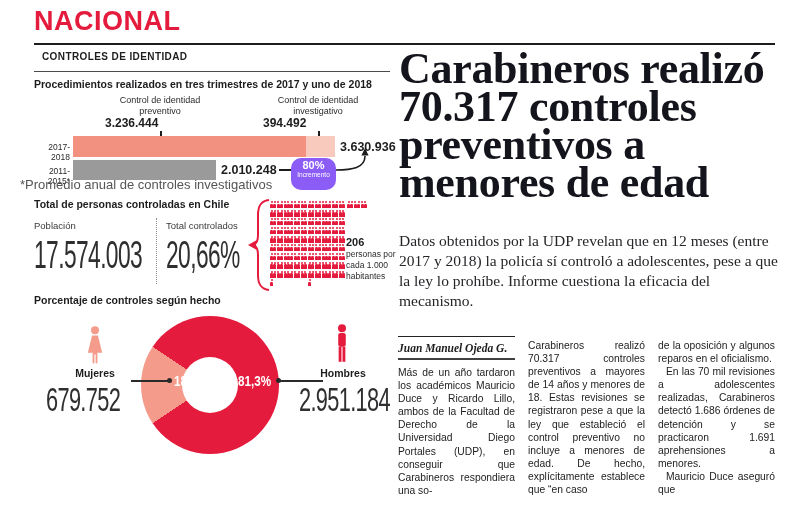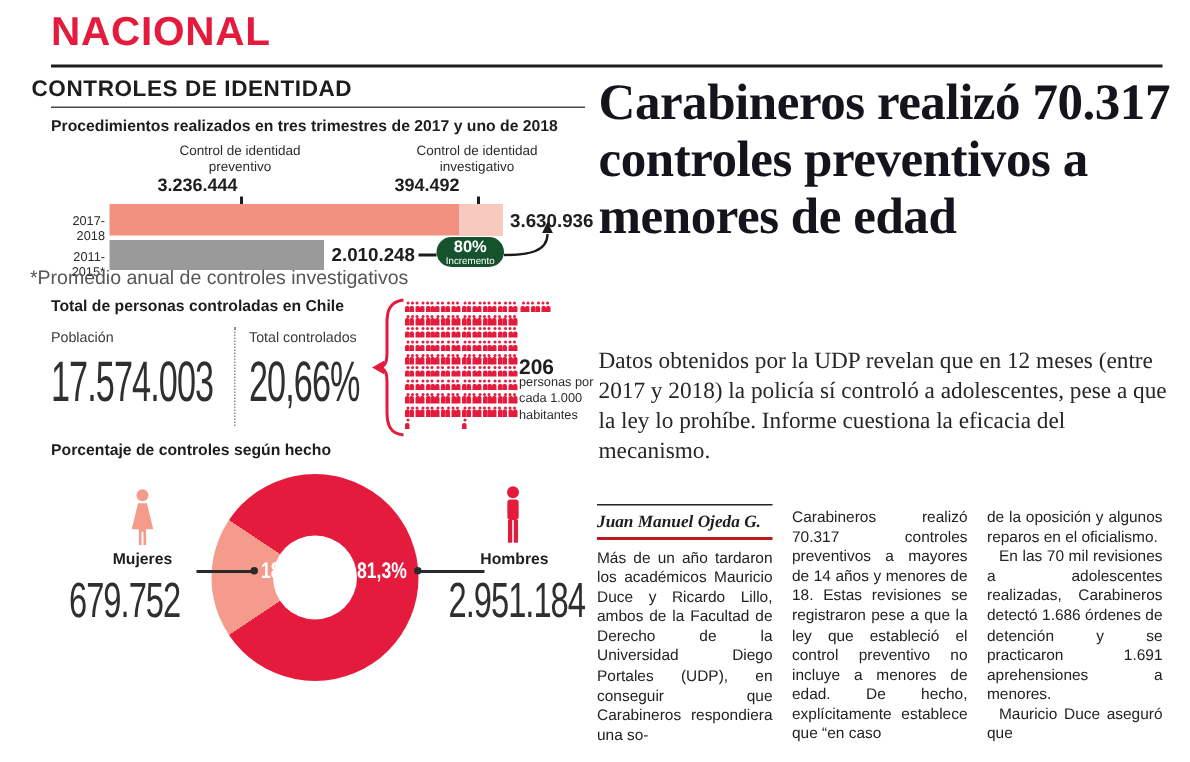--- a/index.html
+++ b/index.html
@@ -13,21 +13,21 @@
   }
   *{box-sizing:border-box;margin:0;padding:0}
   html,body{background:#fff}
   body{width:793px;height:508px;font-family:"Liberation Sans",sans-serif;color:var(--ink);overflow:hidden}
   .page{position:relative;width:793px;height:508px;background:#fff}
   .abs{position:absolute}
 
   
   .section-title{left:34px;top:6px;font-size:27px;font-weight:800;letter-spacing:.5px;color:var(--red)}
   .rule-top{left:34px;top:43px;width:741px;height:2px;background:var(--ink)}
-  .kicker{left:21px;top:51px;font-size:15px;font-weight:800;letter-spacing:.4px}
+  .kicker{left:42px;top:51px;font-size:10px;font-weight:800;letter-spacing:.4px}
   .rule-kicker{left:34px;top:71px;width:356px;height:1px;background:#4a4a4a}
   .chart-title{left:34px;top:78px;font-size:10.5px;font-weight:800}
 
   
   .ann{width:110px;text-align:center;font-size:9px;line-height:10.5px;color:#2b2b2b}
   .ann-prev{left:105px;top:95px}
   .ann-inv{left:263px;top:95px}
   .ann-val{width:110px;text-align:left;font-size:12px;font-weight:800}
   .ann-val-prev{left:105px;top:116px}
   .ann-val-inv{left:263px;top:116px}
@@ -39,21 +39,21 @@
   .lbl-2018{left:34px;top:142px}
   .lbl-2015{left:34px;top:166px}
   .bar{height:21px}
   .bar-2018{left:73px;top:136px;width:262px;background:var(--salmon)}
   .bar-seg-light{position:absolute;right:0;top:0;width:29px;height:21px;background:var(--salmon-light)}
   .bar-2015{left:73px;top:160px;width:143px;height:20px;background:var(--graybar)}
   .bar-total{font-size:12.5px;font-weight:800}
   .total-2018{left:340px;top:140px}
   .total-2015{left:221px;top:163px}
   .lead-line{left:279px;top:169px;width:12px;height:1.5px;background:var(--ink)}
-  .badge{left:291px;top:158px;width:45px;height:20px;background:#14532d;border-radius:10px;color:#fff;text-align:center;padding-top:2px}
+  .badge{left:291px;top:158px;width:45px;height:32px;background:#8b5cf6;border-radius:10px;color:#fff;text-align:center;padding-top:2px}
   .badge .pct{font-size:11px;font-weight:800;line-height:11px}
   .badge .cap{font-size:6.5px;line-height:8px}
   .arrow80{left:334px;top:147px}
   .footnote{left:20px;top:177px;font-size:13px;color:#555}
 
   
   .totals-title{left:34px;top:198px;font-size:10.5px;font-weight:800}
   .small-label{font-size:9.5px;color:#3a3a3a}
   .pop-label{left:34px;top:220px}
   .ctrl-label{left:166px;top:220px}
@@ -62,21 +62,21 @@
   .ctrl-value{left:166px;top:234px}
   .dot-divider{left:156px;top:218px;height:66px;border-left:1px dotted #8f8f8f}
   .brace{left:248px;top:198px}
   .picto-block{width:39px;display:flex;flex-wrap:wrap}
   .picto-a{left:270px;top:201px}
   .picto-b{left:308px;top:201px}
   .picto-c{left:347px;top:201px;width:26px}
   .pi{display:inline-block;width:3px;height:7px;margin:0 .4px 1.7px 0;position:relative}
   .pi::before{content:"";position:absolute;top:0;left:.5px;width:2px;height:2px;border-radius:50%;background:var(--red)}
   .pi::after{content:"";position:absolute;top:2.5px;left:0;width:3px;height:4.5px;border-radius:1.2px 1.2px 0 0;background:var(--red)}
-  .picto-num{left:346px;top:236px;font-size:14px;font-weight:800}
+  .picto-num{left:346px;top:236px;font-size:11px;font-weight:800}
   .picto-text{left:346px;top:249px;font-size:8.5px;line-height:11px;color:#2b2b2b}
 
   
   .donut-title{left:34px;top:294px;font-size:10.5px;font-weight:800}
   .donut{left:141px;top:316px;width:138px;height:138px;border-radius:50%;
     background:conic-gradient(var(--red) 0deg 236.3deg,var(--donut-salmon) 236.3deg 303.7deg,var(--red) 303.7deg 360deg)}
   .donut-hole{position:absolute;left:50%;top:50%;width:56px;height:56px;transform:translate(-50%,-50%);border-radius:50%;background:#fff}
   .donut-pct{font-size:15px;font-weight:700;color:#fff;transform:scaleX(.78);transform-origin:left top;white-space:nowrap}
   .pct-f{left:174px;top:372px}
   .pct-m{left:238px;top:372px}
@@ -88,24 +88,24 @@
   .num-m{left:299px;top:381px}
   .conn{height:1.5px;background:#2a2a2a}
   .conn-f{left:131px;top:380px;width:38px}
   .conn-f::after{content:"";position:absolute;right:-3px;top:-2px;width:5px;height:5px;border-radius:50%;background:#2a2a2a}
   .conn-m{left:279px;top:380px;width:44px}
   .conn-m::before{content:"";position:absolute;left:-3px;top:-2px;width:5px;height:5px;border-radius:50%;background:#2a2a2a}
   .icon-f{left:84px;top:326px}
   .icon-m{left:331px;top:324px}
 
   
-  .headline{left:399px;top:50px;width:384px;font-family:"Liberation Serif",serif;font-weight:700;font-size:34px;line-height:38px;color:#14141c;letter-spacing:-.3px}
+  .headline{left:399px;top:50px;width:384px;font-family:"Liberation Serif",serif;font-weight:700;font-size:44px;line-height:38px;color:#14141c;letter-spacing:-.3px}
   .deck{left:399px;top:231px;width:386px;font-family:"Liberation Serif",serif;font-size:15.5px;line-height:20px;color:var(--body)}
   .cols{left:398px;top:336px;width:377px;display:grid;grid-template-columns:117px 117px 117px;column-gap:13px}
-  .byline-box{border-top:1.5px solid #222;border-bottom:2px solid #b91c1c;padding:5px 0 4px}
+  .byline-box{border-top:1.5px solid #222;border-bottom:2px solid #404040;padding:5px 0 4px}
   .byline{font-family:"Liberation Serif",serif;font-style:italic;font-weight:700;font-size:11.5px}
   .body-text{font-family:Liberation Sans, sans-serif;font-size:10.3px;line-height:13.1px;color:#222;text-align:justify}
   .col-1 .body-text{margin-top:6px}
   .col-2,.col-3{padding-top:3px}
   .body-text p+p{text-indent:8px}
 </style>
 </head>
 <body>
 
 <div class="page">

